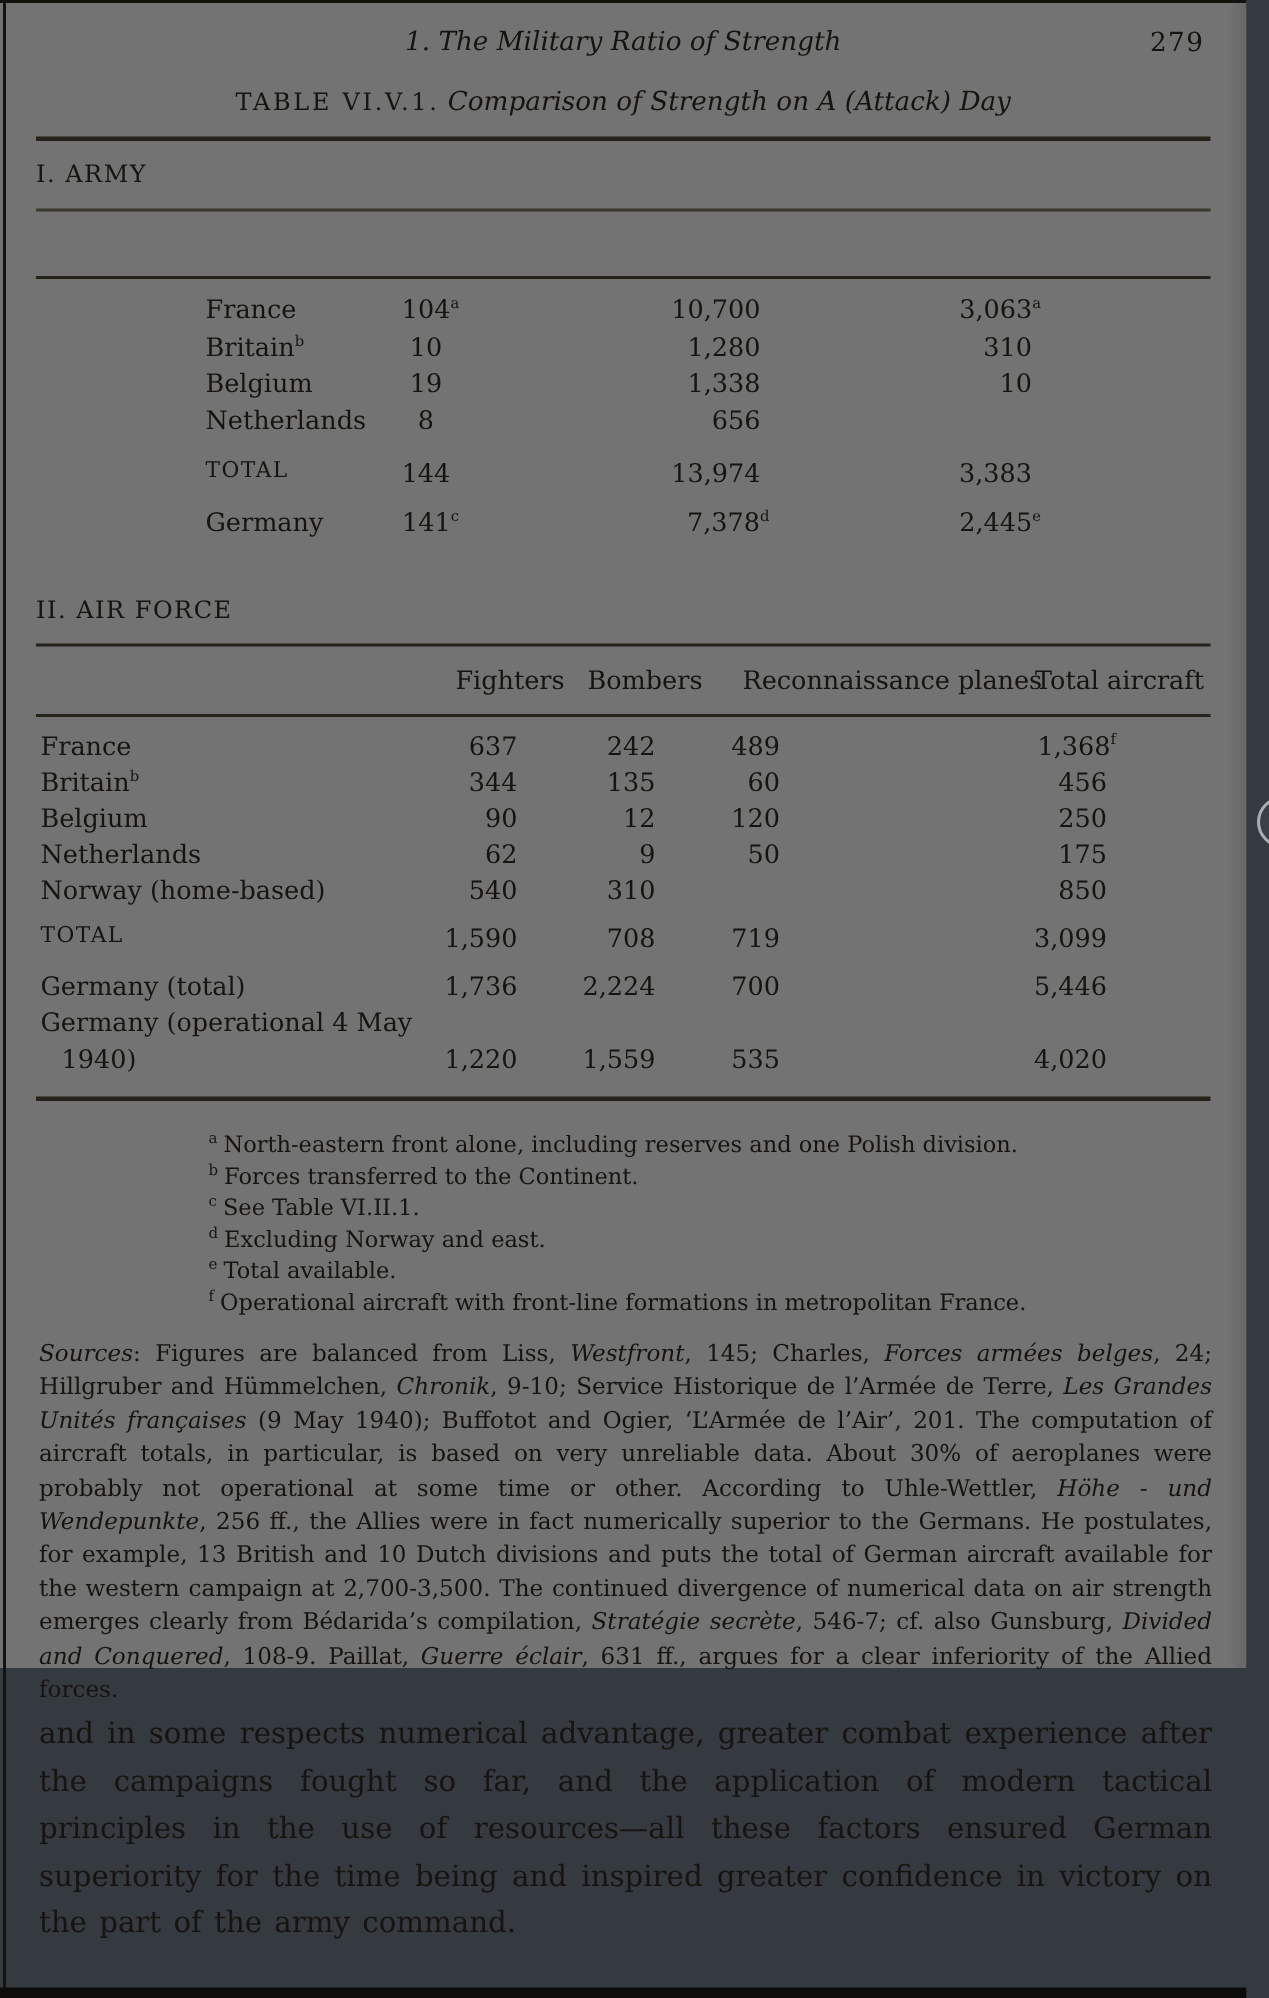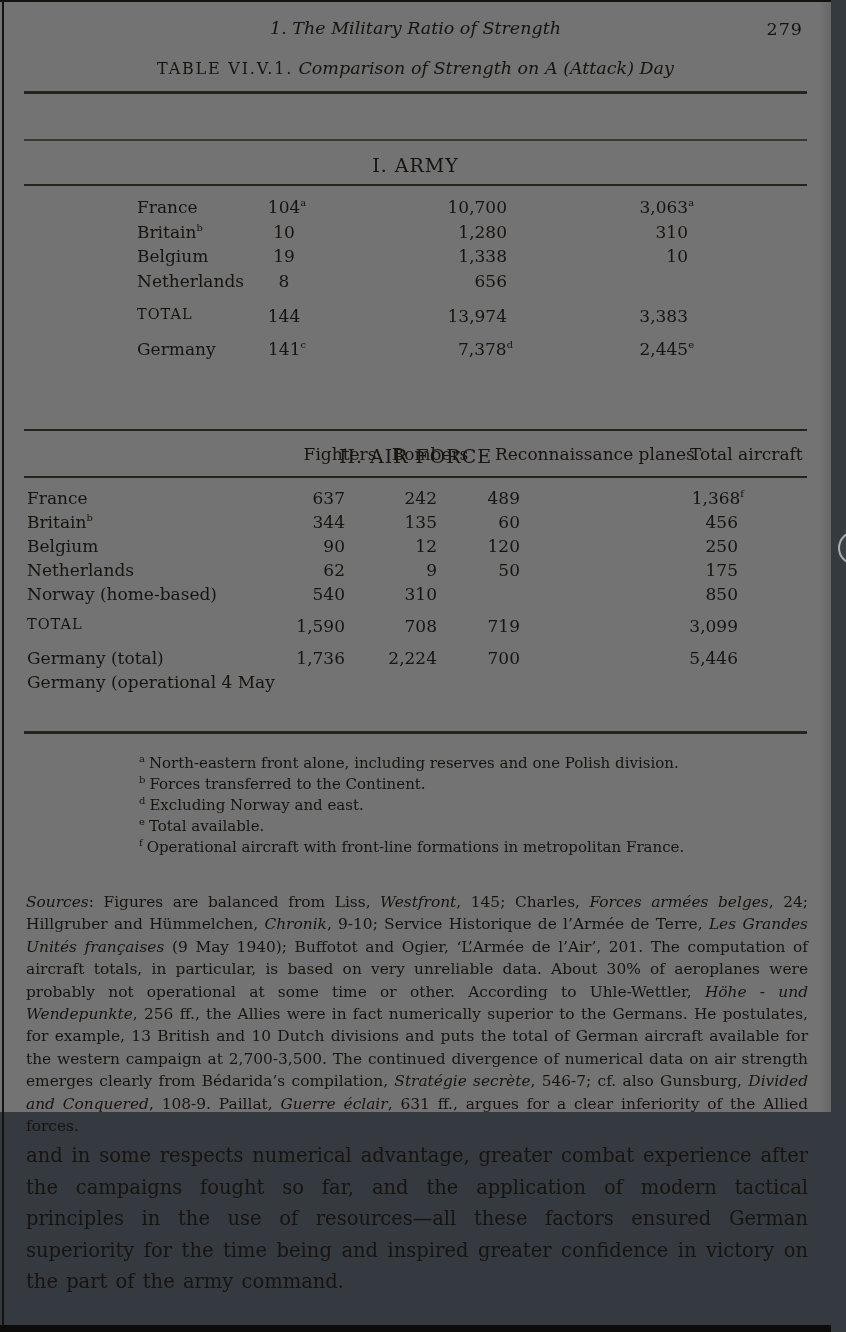--- a/index.html
+++ b/index.html
@@ -31,22 +31,22 @@
   .r6 { top:731px; height:3px; }
 
   .running-head { position:absolute; top:18px; left:24px; width:783px; text-align:center;
                   font-style:italic; font-size:17.5px; }
   .page-num { position:absolute; top:19px; right:28px; font-size:17.5px; letter-spacing:1px; }
 
   .caption { position:absolute; top:58px; left:24px; width:783px; text-align:center; font-size:17px; }
   .caption-label { letter-spacing:1.8px; font-size:16px;margin-top:39px; }
   .caption-title { font-style:italic; font-size:17.5px; }
 
-  .sec-title { position:absolute; left:24px; width:783px; text-align:center;
-               font-size:19px; letter-spacing:1px;margin-top:48px; }
+  .sec-title { position:absolute; left:24px; width:783px; text-align:left;
+               font-size:16px; letter-spacing:1px; }
   .army-title { top:106px; }
   .af-title   { top:397px; }
 
   .thead, .trow { position:absolute; left:0; width:831px; height:24px; font-size:17px; }
   .thead span, .trow span.cell, .trow span.labelcell { position:absolute; white-space:nowrap; }
 
   
   .army-head { top:153px; }
   .a-h-div   { left:240px; width:120px; text-align:center; }
   .a-h-guns  { left:410px; width:120px; text-align:center; }
@@ -211,26 +211,34 @@
     <div class="trow af-r6">
       <span class="labelcell f-label"><span>Germany (total)</span></span>
       <span class="cell f-fight"><span>1,736</span></span>
       <span class="cell f-bomb"><span>2,224</span></span>
       <span class="cell f-recon"><span>700</span></span>
       <span class="cell f-total"><span>5,446</span></span>
     </div>
     <div class="trow af-r7">
       <span class="labelcell f-label"><span>Germany (operational 4 May</span></span>
     </div>
+    <div class="trow af-r8">
+      <span class="labelcell f-label indent"><span>1940)</span></span>
+      <span class="cell f-fight"><span>1,220</span></span>
+      <span class="cell f-bomb"><span>1,559</span></span>
+      <span class="cell f-recon"><span>535</span></span>
+      <span class="cell f-total"><span>4,020</span></span>
+    </div>
 
     <div class="rule r6"></div>
 
     <div class="footnotes">
       <div class="fn"><sup>a</sup><span>North-eastern front alone, including reserves and one Polish division.</span></div>
       <div class="fn"><sup>b</sup><span>Forces transferred to the Continent.</span></div>
+      <div class="fn"><sup>c</sup><span>See Table VI.II.1.</span></div>
       <div class="fn"><sup>d</sup><span>Excluding Norway and east.</span></div>
       <div class="fn"><sup>e</sup><span>Total available.</span></div>
       <div class="fn"><sup>f</sup><span>Operational aircraft with front-line formations in metropolitan France.</span></div>
     </div>
 
     <p class="sources"><span style="font-style: italic;">Sources</span><span>: Figures are balanced from Liss, </span><span style="font-style: italic;">Westfront</span><span>, 145; Charles, </span><span style="font-style: italic;">Forces armées belges</span><span>, 24; Hillgruber and Hümmelchen, </span><span style="font-style: italic;">Chronik</span><span>, 9-10; Service Historique de l’Armée de Terre, </span><span style="font-style: italic;">Les Grandes Unités françaises</span><span> (9 May 1940); Buffotot and Ogier, ‘L’Armée de l’Air’, 201. The computation of aircraft totals, in particular, is based on very unreliable data. About 30% of aeroplanes were probably not operational at some time or other. According to Uhle-Wettler, </span><span style="font-style: italic;">Höhe - und Wendepunkte</span><span>, 256 ff., the Allies were in fact numerically superior to the Germans. He postulates, for example, 13 British and 10 Dutch divisions and puts the total of German aircraft available for the western campaign at 2,700-3,500. The continued divergence of numerical data on air strength emerges clearly from Bédarida’s compilation, </span><span style="font-style: italic;">Stratégie secrète</span><span>, 546-7; cf. also Gunsburg, </span><span style="font-style: italic;">Divided and Conquered</span><span>, 108-9. Paillat, </span><span style="font-style: italic;">Guerre éclair</span><span>, 631 ff., argues for a clear inferiority of the Allied forces.</span></p>
 
     <p class="bodytext">and in some respects numerical advantage, greater combat experience after the campaigns fought so far, and the application of modern tactical principles in the use of resources—all these factors ensured German superiority for the time being and inspired greater confidence in victory on the part of the army command.</p>
 
     <div class="bottom-bar"></div>

